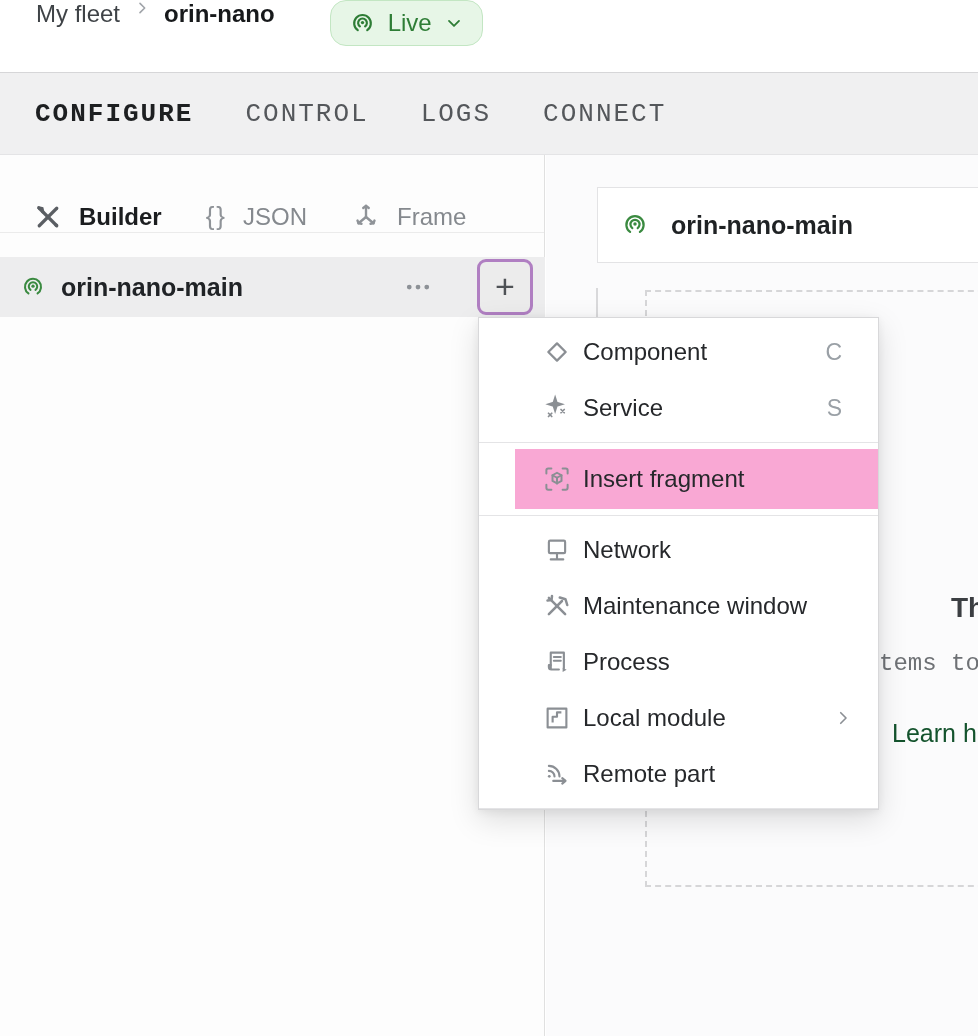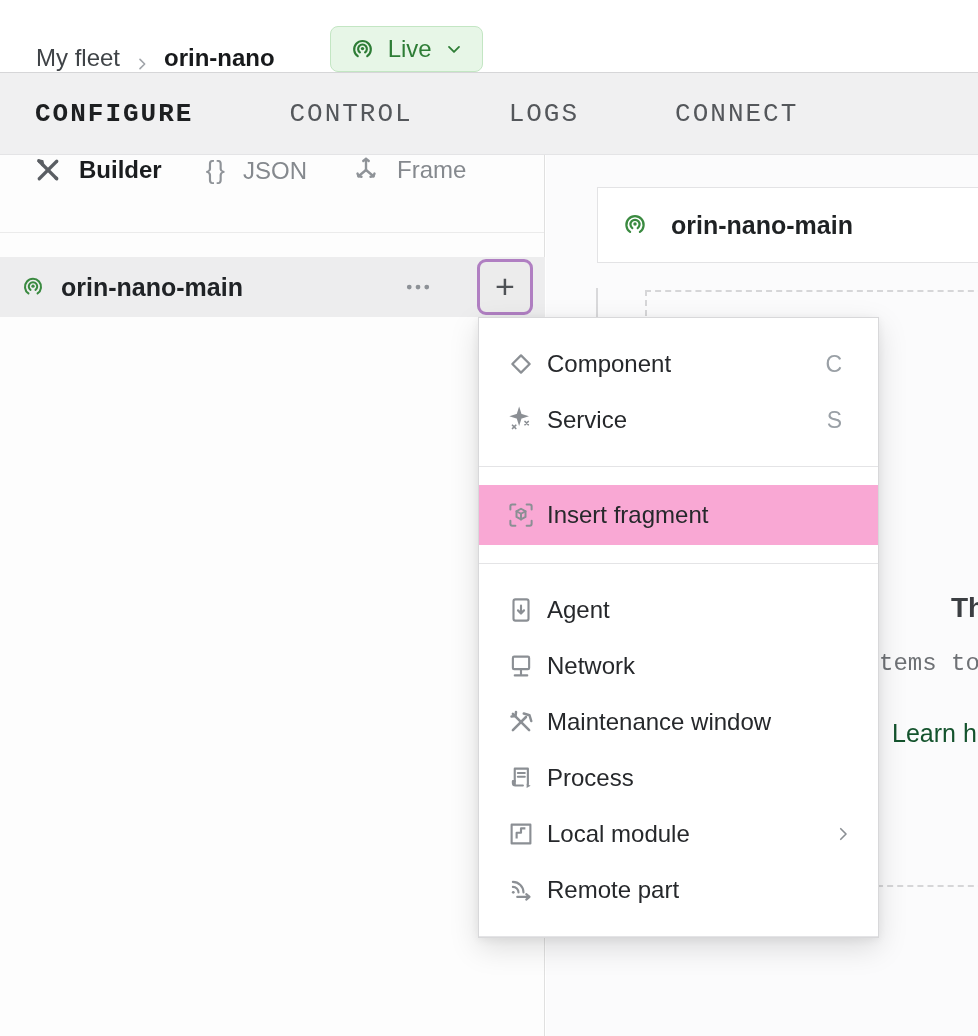--- a/index.html
+++ b/index.html
@@ -1,41 +1,41 @@
 <!DOCTYPE html>
 <html><head>
 <meta charset="utf-8">
 <style>
   * { margin:0; padding:0; box-sizing:border-box; }
   html,body { width:978px; height:1036px; overflow:hidden; background:#fff;
               font-family:"Liberation Sans", sans-serif; }
 
   
   .header { position:absolute; left:0; top:0; width:978px; height:72px; background:#fff;
-            display:flex; align-items:flex-end; padding-left:36px; }
+            display:flex; align-items:flex-start; padding-left:36px; }
   .crumb-fleet { font-size:24px; color:#3f4347; }
   .crumb-sep { margin:0 14px; display:flex; align-items:center; }
   .crumb-machine { font-size:24px; font-weight:bold; color:#17191b; }
   .live-badge { margin-left:55px; height:46px; display:flex; align-items:center; gap:12px;
-                padding:0 18px; background:#e7f6e7; border:1.5px solid #c3e6c3; border-radius:8px;
+                padding:0 18px; background:#e7f6e7; border:1.5px solid #c3e6c3; border-radius:16px;
                 cursor:pointer; }
   .live-label { font-size:24px; color:#2e7d36; }
 
   
   .tabbar { position:absolute; left:0; top:72px; width:978px; height:83px; background:#f0f0f1;
             border-top:1px solid #d6d6d8; border-bottom:1px solid #e4e4e6;
-            display:flex; align-items:center; gap:96px; padding-left:35px;
+            display:flex; align-items:center; gap:52px; padding-left:35px;
             font-family:"Liberation Mono", monospace; }
   .tab { font-size:26px; letter-spacing:2px; color:#54575b; cursor:pointer; white-space:nowrap; }
   .tab.active { font-weight:bold; color:#1d1f21; }
 
   
   .left-panel { position:absolute; left:0; top:155px; width:545px; height:881px;
                 background:#fdfdfd; border-right:1px solid #e0e0e0; }
-  .view-toggle { height:78px; display:flex; align-items:flex-start; gap:44px; padding-left:33px;
+  .view-toggle { height:78px; display:flex; align-items:flex-end; gap:44px; padding-left:33px;
                  border-bottom:1px solid #ebebeb; background:#fdfdfd; }
   .vt-item { display:flex; align-items:center; gap:16px; cursor:pointer; }
   .vt-label { font-size:24px; color:#85898e; }
   .vt-item.active .vt-label { font-weight:bold; color:#1b1d1f; }
   .braces { font-size:26px; color:#8f9398; letter-spacing:2px; }
 
   .part-row { position:absolute; left:0; top:102px; width:545px; height:60px; background:#ededee;
               display:flex; align-items:center; }
   .part-row .bc-icon { margin-left:20px; }
   .part-name { margin-left:15px; font-size:25px; font-weight:bold; color:#202326; }
@@ -58,21 +58,21 @@
   .es-heading { position:absolute; left:405px; top:437px; font-size:28px; font-weight:bold;
                 color:#3b3e42; white-space:nowrap; }
   .es-body { position:absolute; left:333px; top:495px; font-size:24px; color:#6e7175; white-space:nowrap;font-family:Liberation Mono, monospace; }
   .es-link { position:absolute; left:346px; top:564px; font-size:25px; color:#14532d;
              white-space:nowrap; cursor:pointer; }
 
   
   .menu { position:absolute; left:478px; top:317px; width:401px; background:#fff;
           border:1px solid #d8d8da;
           box-shadow:0 10px 28px rgba(0,0,0,0.13), 0 2px 8px rgba(0,0,0,0.06); z-index:30; }
-  .menu-section { padding:18px 0; }
+  .menu-section { padding:6px 0;margin-left:36px; }
   .menu-divider { height:1px; background:#e4e4e6; }
   .mi { height:56px; display:flex; align-items:center; padding-left:27px; cursor:pointer; }
   .mi.tall { height:60px; }
   .mi.hovered { background:#f9a8d4; }
   .mi-ic { width:30px; height:30px; flex:0 0 30px; display:flex; align-items:center; justify-content:center; }
   .mi-label { margin-left:11px; font-size:24px; color:#26282b; white-space:nowrap; }
   .mi-short { margin-left:auto; margin-right:36px; font-size:23px; color:#9aa0a6; }
   .mi-chevron { margin-left:auto; margin-right:26px; display:flex; align-items:center; }
 
   svg { display:block; }
@@ -227,30 +227,20 @@
       <span class="mi-label">Insert fragment</span>
     </div>
   </div>
 
   <div class="menu-divider"></div>
 
   <div class="menu-section">
     <div class="mi">
       <span class="mi-ic">
         <svg width="30" height="30" viewBox="0 0 24 24" fill="none" stroke="#8b8f94" stroke-width="1.7" stroke-linecap="round" stroke-linejoin="round">
-          <rect x="6" y="3.5" width="12" height="17" rx="1.5"></rect>
-            <path d="M12 8.5v6"></path>
-            <path d="M9.6 12.3l2.4 2.4 2.4-2.4"></path>
-        </svg>
-      </span>
-      <span class="mi-label">Agent</span>
-    </div>
-    <div class="mi">
-      <span class="mi-ic">
-        <svg width="30" height="30" viewBox="0 0 24 24" fill="none" stroke="#8b8f94" stroke-width="1.7" stroke-linecap="round" stroke-linejoin="round">
           <rect x="5.5" y="4.5" width="13" height="10" rx="1"></rect>
             <path d="M12 14.5v4"></path>
             <path d="M7 19.5h10"></path>
         </svg>
       </span>
       <span class="mi-label">Network</span>
     </div>
     <div class="mi">
       <span class="mi-ic">
         <svg width="30" height="30" viewBox="0 0 24 24" fill="none" stroke="#8b8f94" stroke-width="2.0" stroke-linecap="round" stroke-linejoin="round">

